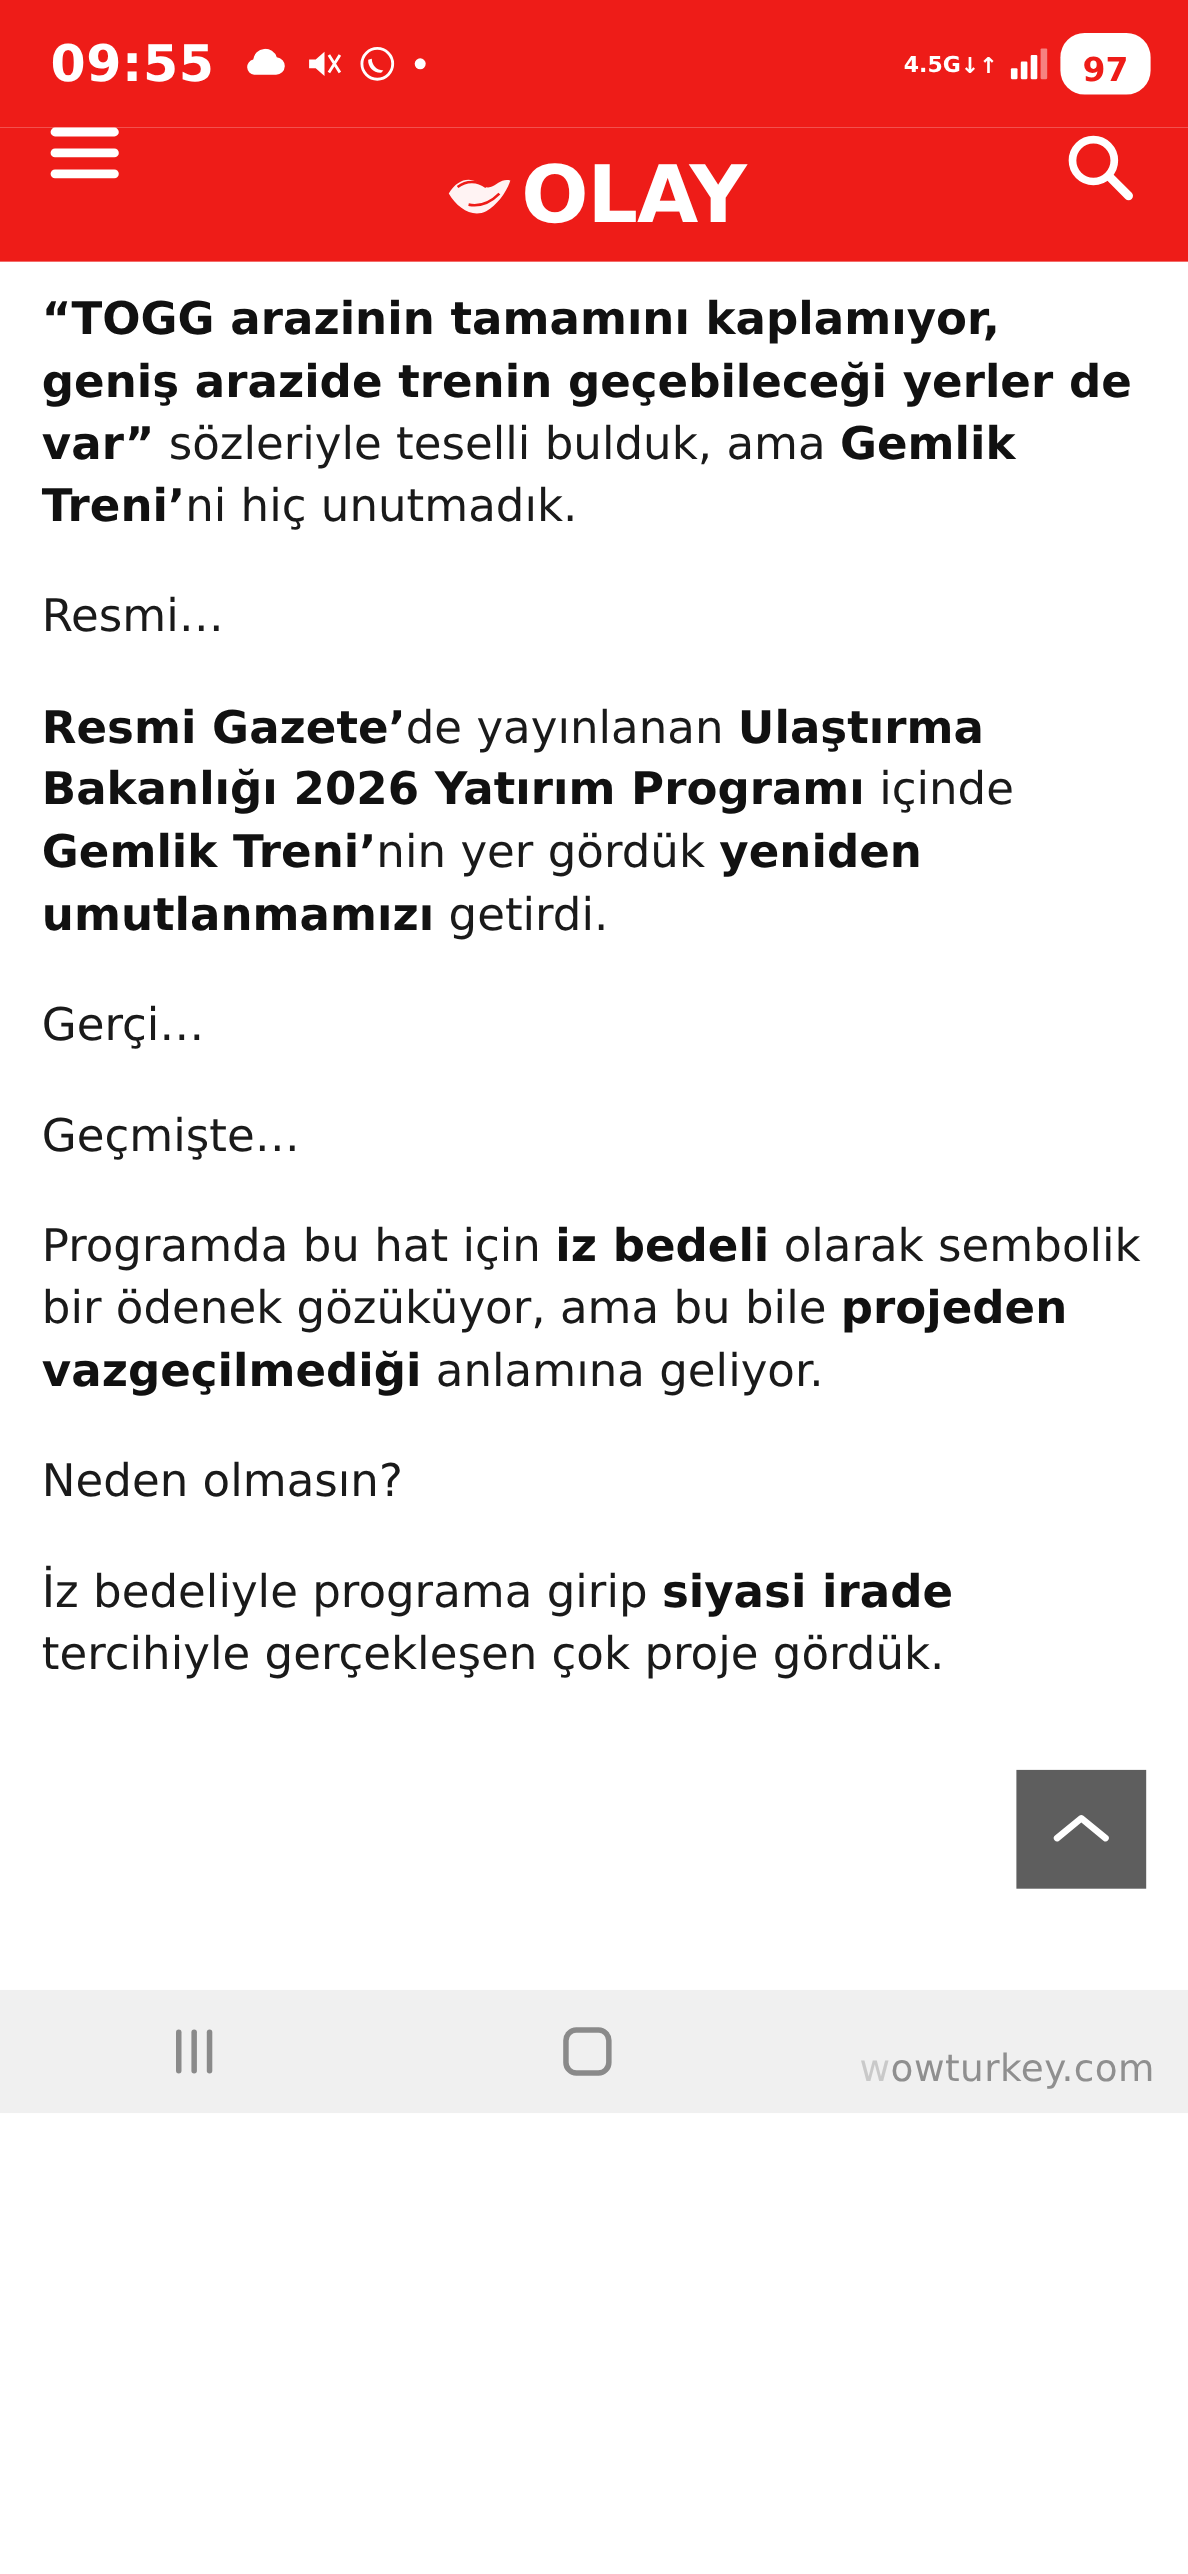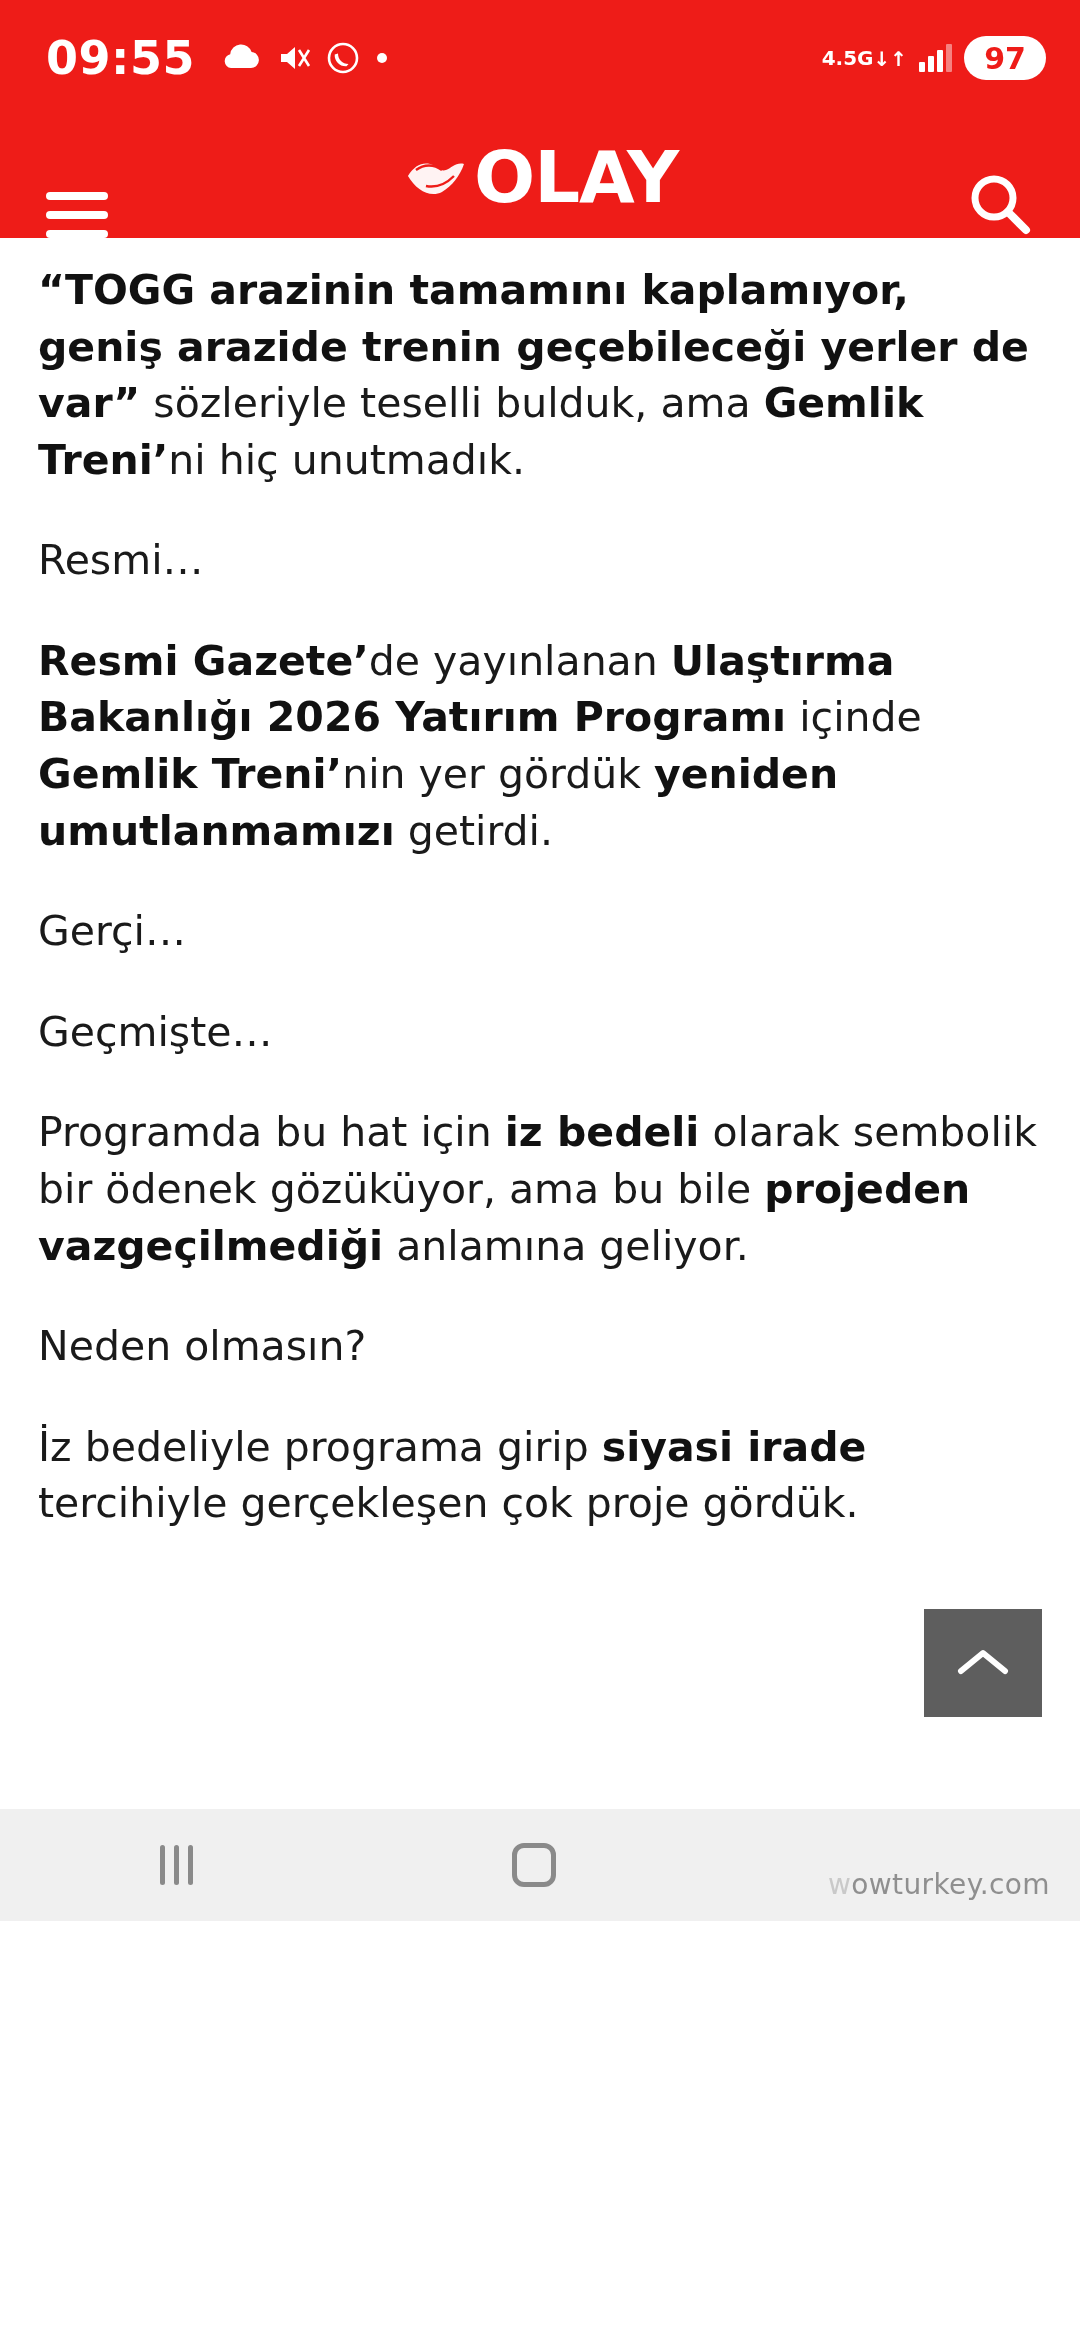--- a/index.html
+++ b/index.html
@@ -75,32 +75,32 @@
   .signal i:nth-child(1) { height: 10px; }
   .signal i:nth-child(2) { height: 16px; }
   .signal i:nth-child(3) { height: 22px; }
   .signal i:nth-child(4) { height: 28px; opacity: .45; }
   .battery {
     background: #ffffff;
     color: #ee1c18;
     font-size: 30px;
     font-weight: 700;
     border-radius: 22px;
-    padding: 8px 18px 6px;
+    padding: 20px 18px 6px;
     line-height: 1;
     min-width: 82px;
     text-align: center;
   }
 
   
   .app-header {
     height: 122px;
     background: #ee1c18;
     display: flex;
-    align-items: flex-end;
+    align-items: flex-start;
     justify-content: space-between;
     padding: 0 46px 0 46px;
     flex: 0 0 auto;
     position: relative;
     gap: 16px;
   }
   .hamburger {
     width: 62px;
     height: 46px;
     display: flex;
@@ -209,21 +209,21 @@
     width: 44px;
     height: 44px;
     display: flex;
     align-items: center;
     justify-content: center;
   }
   .watermark {
     position: absolute;
     right: 22px;
     bottom: 18px;
-    font-size: 28px;
+    font-size: 34px;
     color: #8f8f8f;
     background: rgba(240,240,240,0.85);
     padding: 2px 8px;
     letter-spacing: 0.4px;
     font-family: "DejaVu Sans", sans-serif;
   }
   .watermark .w-accent { color: #c9c9c9; }
 </style>
 </head>
 <body>

